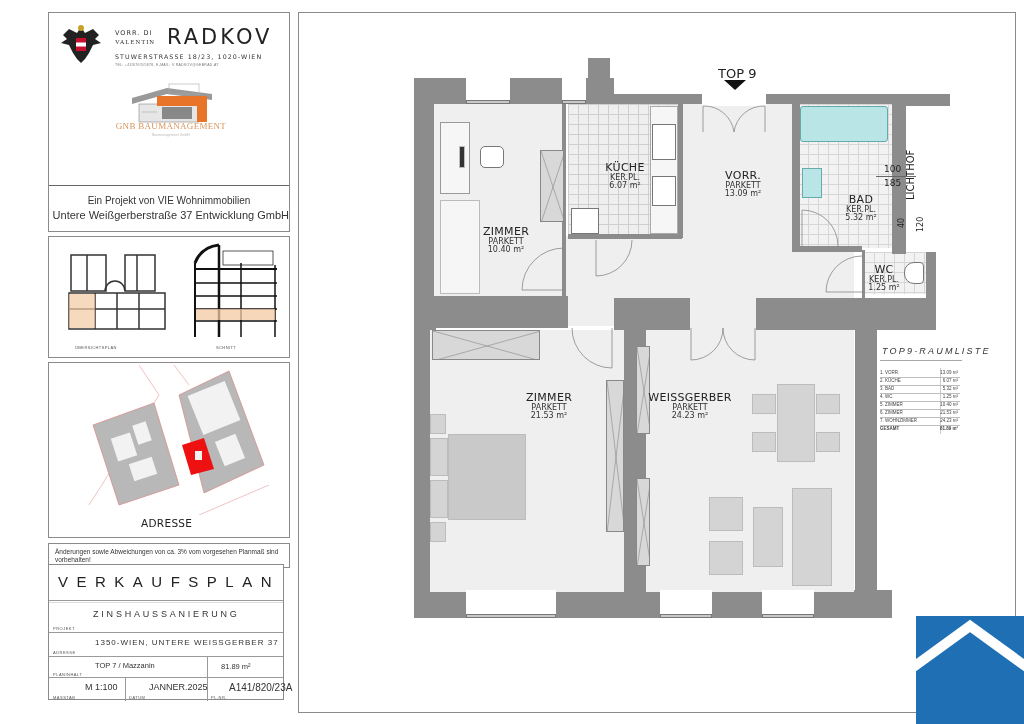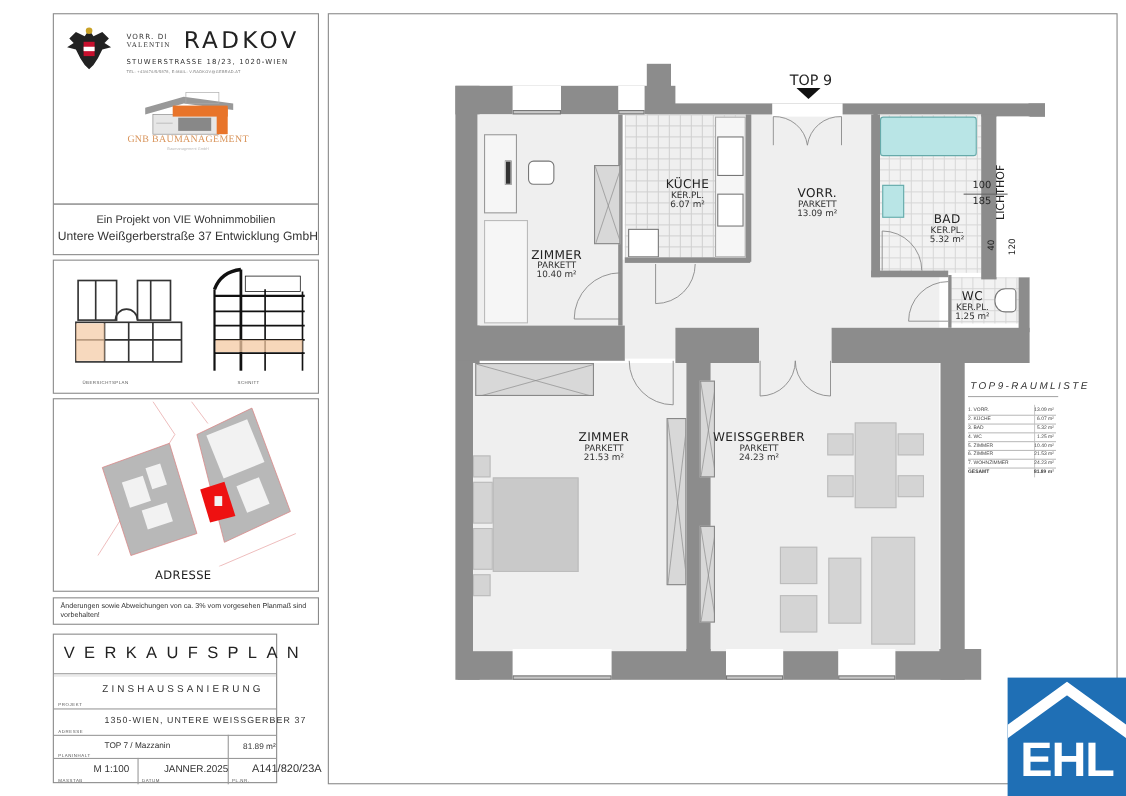--- a/index.html
+++ b/index.html
@@ -122,21 +122,21 @@
     <polygon points="103,80 125,73 135,104 112,110" fill="#ee1111"></polygon>
     <rect x="116" y="86" width="7" height="9" fill="#f2f2f2"></rect>
   </svg>
   <div class="t mono" style="left:92px;top:154px;font-size:10.5px;color:#222;letter-spacing:0.3px;">ADRESSE</div>
 </div>
 
 <div class="box" style="left:48px;top:543px;width:242px;height:25px;padding:4px 6px;">
   <div style="font-size:6.5px;color:#333;line-height:1.3;white-space:normal;">Änderungen sowie Abweichungen von ca. 3% vom vorgesehen Planmaß sind vorbehalten!</div>
 </div>
 
-<div class="box" style="left:48px;top:576px;width:204px;height:136px;">
+<div class="box" style="left:48px;top:564px;width:236px;height:136px;">
   <div class="t" style="left:0;width:240px;text-align:center;top:8px;font-size:15px;letter-spacing:8.5px;color:#222;">VERKAUFSPLAN</div>
   <div class="hline" style="left:0;right:0;top:35px;"></div>
   <div class="hline" style="left:0;right:0;top:37px;background:#ddd;"></div>
 
   <div class="t" style="left:44px;top:44px;font-size:9px;letter-spacing:2.8px;color:#333;">ZINSHAUSSANIERUNG</div>
   <div class="t small-lbl" style="left:4px;top:61px;">PROJEKT</div>
   <div class="hline" style="left:0;right:0;top:67px;"></div>
 
   <div class="t" style="left:46px;top:73px;font-size:8px;letter-spacing:1px;color:#333;">1350-WIEN, UNTERE WEISSGERBER 37</div>
   <div class="t small-lbl" style="left:4px;top:85px;">ADRESSE</div>
@@ -347,14 +347,13 @@
   <div class="rl-row" style="top:56px;"><span>5. ZIMMER</span><span class="v">10.40 m²</span></div>
   <div class="rl-row" style="top:64px;"><span>6. ZIMMER</span><span class="v">21.53 m²</span></div>
   <div class="rl-row" style="top:72px;"><span>7. WOHNZIMMER</span><span class="v">24.23 m²</span></div>
   <div class="rl-row" style="top:80px;border-bottom:none;font-weight:bold;"><span>GESAMT</span><span class="v">81.89 m²</span></div>
 </div>
 
 <div class="abs" style="left:916px;top:616px;width:108px;height:108px;background:#1f6fb5;overflow:hidden;">
   <svg class="abs" style="left:0;top:0;" width="108" height="60" viewBox="0 0 108 60">
     <polyline points="-4,52 54,10 112,52" fill="none" stroke="#ffffff" stroke-width="10"></polyline>
   </svg>
-  <div class="t" style="left:0;width:108px;text-align:center;top:50px;font-family:'Liberation Sans',sans-serif;font-weight:bold;font-size:44px;color:#fff;letter-spacing:-1px;">EHL</div>
 </div>
 
 </body></html>

